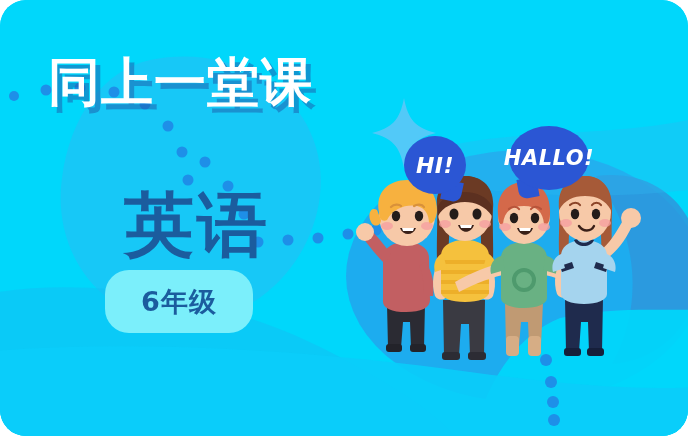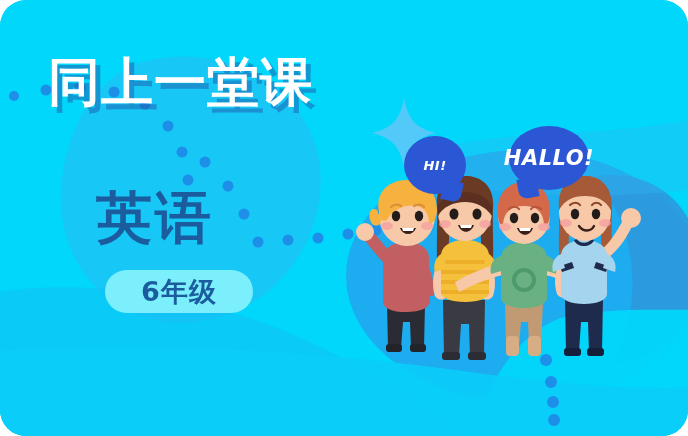--- a/index.html
+++ b/index.html
@@ -51,37 +51,37 @@
     font-weight: 700;
     color: #ffffff;
     letter-spacing: 1px;
     text-shadow: 5px 6px 0 rgba(30, 90, 170, 0.50);
     white-space: nowrap;
     font-family: "DejaVu Sans", "Liberation Sans", sans-serif;
   }
 
   .sub-title {
     position: absolute;
-    left: 96px;
+    left: 124px;
     top: 190px;
-    font-size: 56px;
+    font-size: 70px;
     line-height: 1;
     font-weight: 700;
     color: #1B5C9E;
     letter-spacing: 3px;
     white-space: nowrap;
     font-family: "DejaVu Sans", "Liberation Sans", sans-serif;
   }
 
   .grade-badge {
     position: absolute;
     left: 105px;
     top: 270px;
     width: 148px;
-    height: 43px;
+    height: 63px;
     border-radius: 24px;
     background: #7BEFFB;
     display: flex;
     align-items: center;
     justify-content: center;
     pointer-events: auto;
   }
   .grade-badge-label {
     font-size: 27px;
     font-weight: 700;
@@ -115,21 +115,21 @@
     position: absolute;
     width: 20px;
     height: 20px;
     background: #2B56D4;
     border-radius: 0 0 8px 0;
   }
 
   #bubble-hi {
     left: 404px; top: 136px; width: 62px; height: 58px;
   }
-  #bubble-hi .bubble-text { font-size: 13px; }
+  #bubble-hi .bubble-text { font-size: 22px; }
   #bubble-hi .bubble-tail {
     right: 4px; bottom: -7px;
     transform: rotate(12deg);
   }
 
   #bubble-hallo {
     left: 509px; top: 126px; width: 80px; height: 64px;
   }
   #bubble-hallo .bubble-text { font-size: 21px; }
   #bubble-hallo .bubble-tail {

